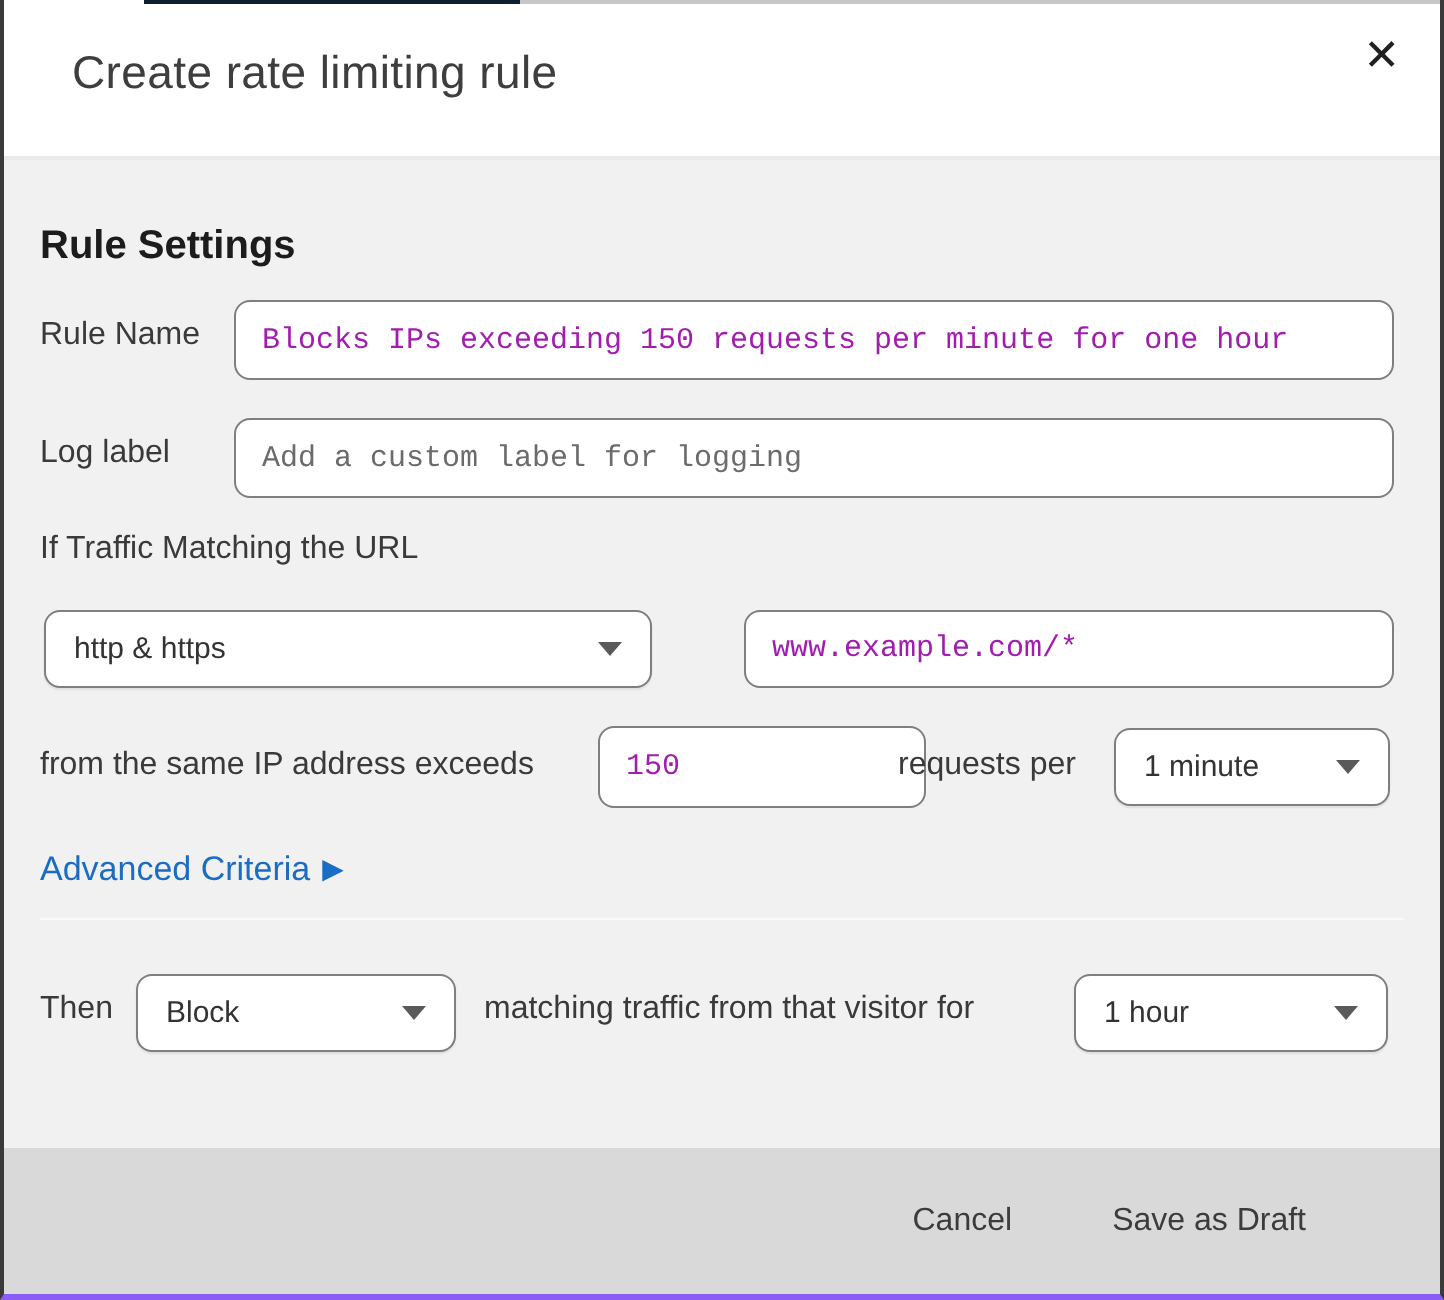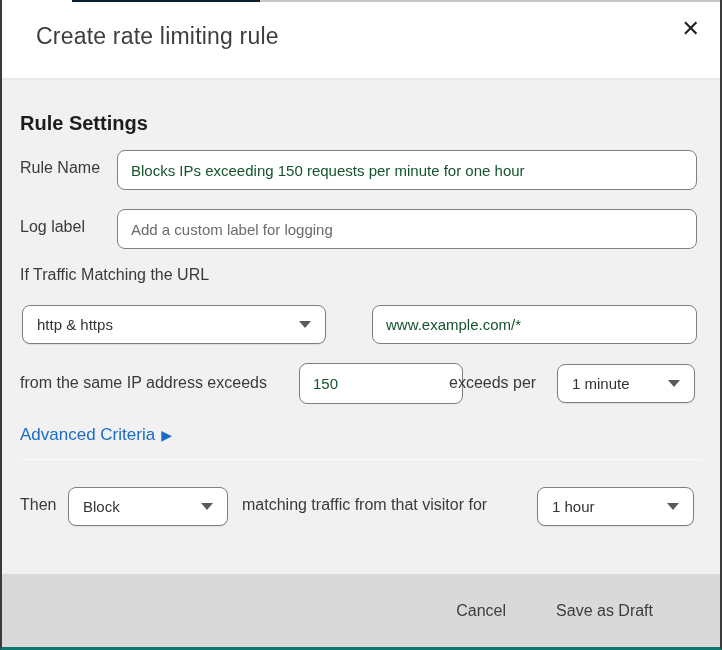--- a/index.html
+++ b/index.html
@@ -2,21 +2,21 @@
 <html><head>
 <meta charset="utf-8">
 <style>
   * { margin:0; padding:0; box-sizing:border-box; }
   html,body { width:722px; height:650px; }
   body { font-family:"Liberation Sans", sans-serif; background:#f1f1f2; }
 
   .modal {
     position:relative; width:722px; height:650px;
     background:#f1f1f2;
-    border-left:2px solid #3a3a3a; border-right:2px solid #3a3a3a; border-bottom:3px solid #0f766e;
+    border-left:2px solid #3a3a3a; border-right:2px solid #3a3a3a; border-bottom:3px solid #8b5cf6;
     overflow:hidden;
   }
   .top-strip-navy { position:absolute; top:0; left:70px; width:188px; height:2px; background:#0d1f2e; z-index:5; }
   .top-strip-grey { position:absolute; top:0; left:258px; right:0; height:2px; background:#c6c6c6; z-index:5; }
 
   .header {
     position:absolute; top:0; left:0; right:0; height:80px;
     background:#ffffff; border-bottom:2px solid #e9e9e9;
   }
   .title {
@@ -30,22 +30,22 @@
   }
 
   .section-heading {
     position:absolute; left:18px; top:112px;
     font-size:20px; font-weight:bold; color:#1c1c1c;
   }
   .lbl { position:absolute; font-size:16px; color:#3a3a3a; white-space:nowrap; }
 
   .tbox {
     position:absolute; background:#fff; border:1px solid #7f7f7f; border-radius:8px;
-    font-family:Liberation Sans, sans-serif;
-    font-size:15px; color:#14532d; padding:0 13px; outline:none;
+    font-family:Liberation Mono, monospace;
+    font-size:15px; color:#a21caf; padding:0 13px; outline:none;
   }
   .tbox::placeholder { color:#6b6b6b; opacity:1; }
 
   .ddl {
     position:absolute; background:#fff; border:1px solid #7f7f7f; border-radius:8px;
     display:flex; align-items:center; justify-content:space-between;
     padding:0 14px; cursor:pointer;
     box-shadow:0 1px 1px rgba(0,0,0,0.08);
   }
   .ddl .val { font-size:15px; color:#333333; }
@@ -105,21 +105,21 @@
   <div class="lbl" style="left:18px; top:266px;">If Traffic Matching the URL</div>
 
   <div class="ddl" style="left:20px; top:305px; width:304px; height:39px;">
     <span class="val">http &amp; https</span>
     <span class="caret-down"></span>
   </div>
   <input class="tbox" style="left: 370px; top: 305px; width: 325px; height: 39px;" value="www.example.com/*">
 
   <div class="lbl" style="left:18px; top:374px;">from the same IP address exceeds</div>
   <input class="tbox" style="left: 297px; top: 363px; width: 164px; height: 41px;" value="150">
-  <div class="lbl" style="left:447px; top:374px;">exceeds per</div>
+  <div class="lbl" style="left:447px; top:374px;">requests per</div>
   <div class="ddl" style="left:555px; top:364px; width:138px; height:39px;">
     <span class="val">1 minute</span>
     <span class="caret-down"></span>
   </div>
 
   <a class="adv-link">
     <span>Advanced Criteria</span>
     <span class="adv-arrow">▶</span>
   </a>
 

